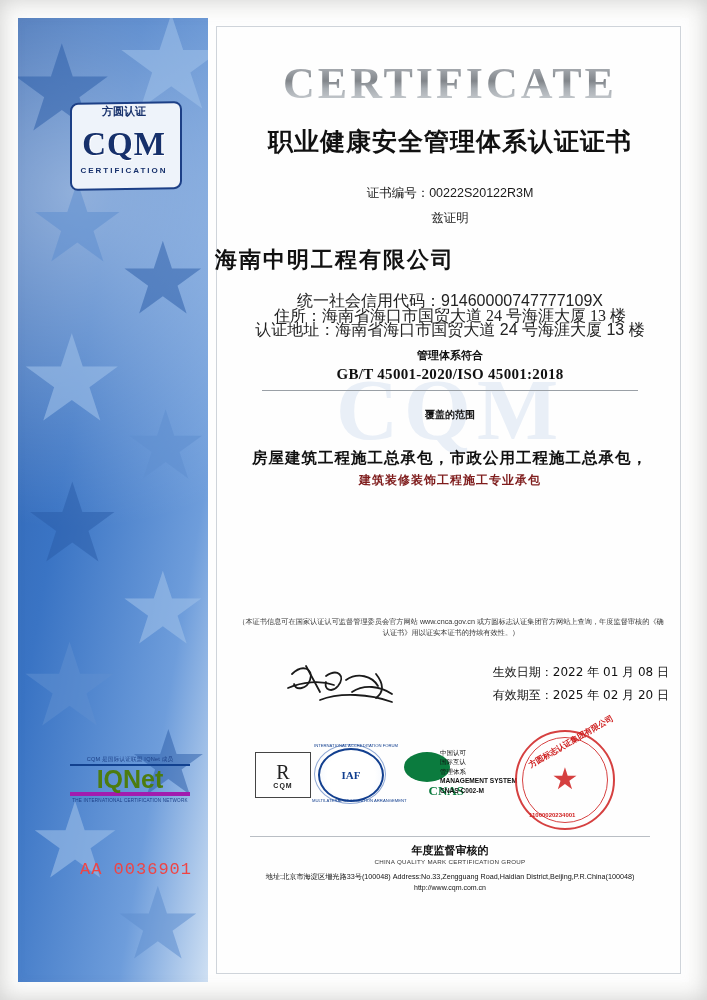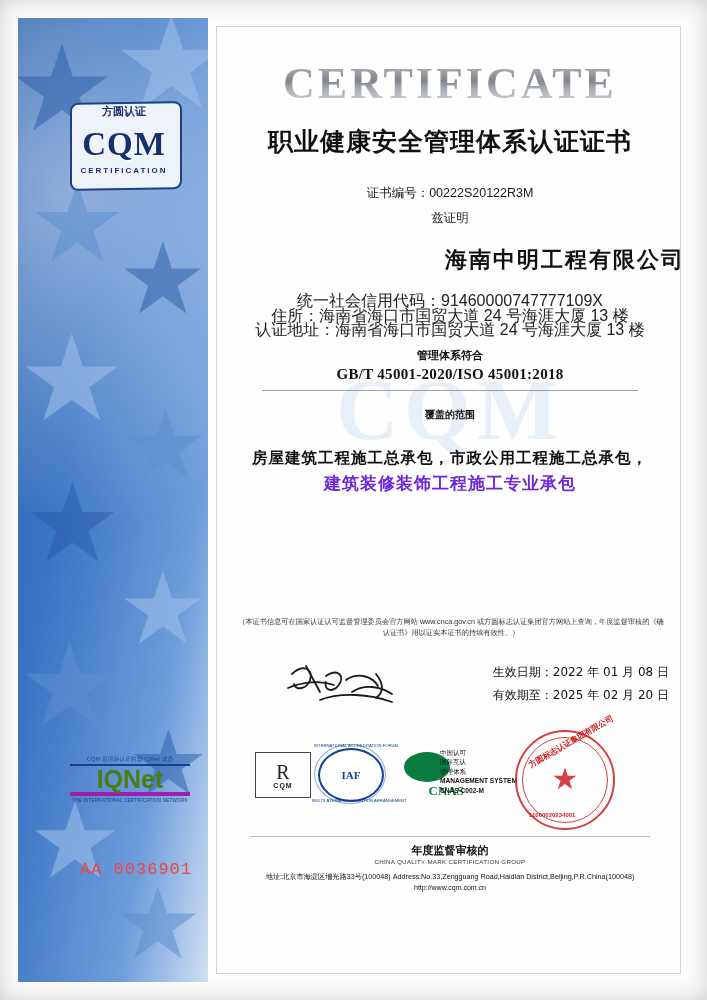--- a/index.html
+++ b/index.html
@@ -39,38 +39,38 @@
     opacity:.85;}
 
   .zh-title{position:absolute;left:215px;top:125px;width:470px;text-align:center;
     font-family:"DejaVu Sans",sans-serif;font-weight:bold;font-size:25px;color:#111;letter-spacing:1px;}
 
   .cert-no{position:absolute;left:215px;top:185px;width:470px;text-align:center;
     font-size:12.5px;color:#1a1a1a;}
   .zizheng{position:absolute;left:215px;top:210px;width:470px;text-align:center;
     font-size:12.5px;color:#1a1a1a;}
 
-  .company{position:absolute;left:215px;top:245px;width:470px;text-align:right;
+  .company{position:absolute;left:215px;top:245px;width:470px;text-align:left;
     font-family:"DejaVu Sans",sans-serif;font-weight:bold;font-size:22px;color:#111;letter-spacing:2px;}
 
   .meta{position:absolute;left:215px;width:470px;text-align:center;font-size:16px;color:#222;}
-  .meta.l1{top:291px;} .meta.l2{top:306px;} .meta.l3{top:320px;}
+  .meta.l1{top:291px;} .meta.l2{top:306px;font-family:Liberation Serif, serif;} .meta.l3{top:320px;}
 
   .std-label{position:absolute;left:215px;top:348px;width:470px;text-align:center;
     font-family:Liberation Mono, monospace;font-weight:bold;font-size:11px;color:#111;}
   .std-value{position:absolute;left:215px;top:366px;width:470px;text-align:center;
     font-family:"Liberation Serif",serif;font-weight:bold;font-size:15px;color:#111;letter-spacing:.3px;}
   .rule{position:absolute;left:262px;top:390px;width:376px;height:1px;background:#9aa0a6;}
 
   .scope-label{position:absolute;left:215px;top:408px;width:470px;text-align:center;
     font-family:"DejaVu Sans",sans-serif;font-weight:bold;font-size:10px;color:#111;}
   .scope-1{position:absolute;left:215px;top:448px;width:470px;text-align:center;
     font-family:"DejaVu Sans",sans-serif;font-weight:bold;font-size:15.5px;color:#111;letter-spacing:1px;}
   .scope-2{position:absolute;left:215px;top:472px;width:470px;text-align:center;
-    font-family:"DejaVu Sans",sans-serif;font-weight:bold;font-size:17px;color:#6d28d9;letter-spacing:1px;}
+    font-family:"DejaVu Sans",sans-serif;font-weight:bold;font-size:12px;color:#7f1d1d;letter-spacing:1px;}
 
   .footnote{position:absolute;left:236px;top:616px;width:430px;text-align:center;
     font-size:7.2px;color:#333;line-height:1.55;}
 
   .dates{position:absolute;right:38px;top:664px;text-align:left;font-size:12px;color:#111;}
   .dates div{margin-bottom:6px;font-family:"DejaVu Sans",sans-serif;}
 
   .signature{position:absolute;left:280px;top:658px;width:140px;height:60px;}
   .ionet{position:absolute;left:70px;top:756px;width:120px;text-align:center;}
   .ionet .top{font-size:5.6px;color:#1b3f86;letter-spacing:.2px;}

